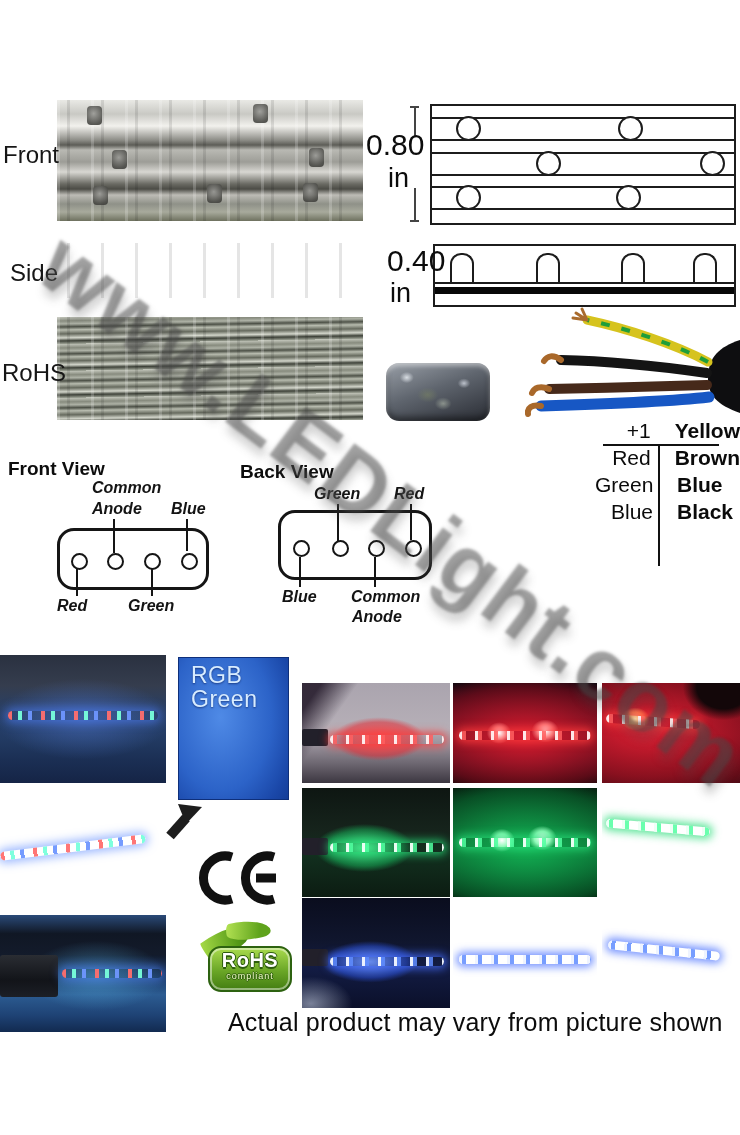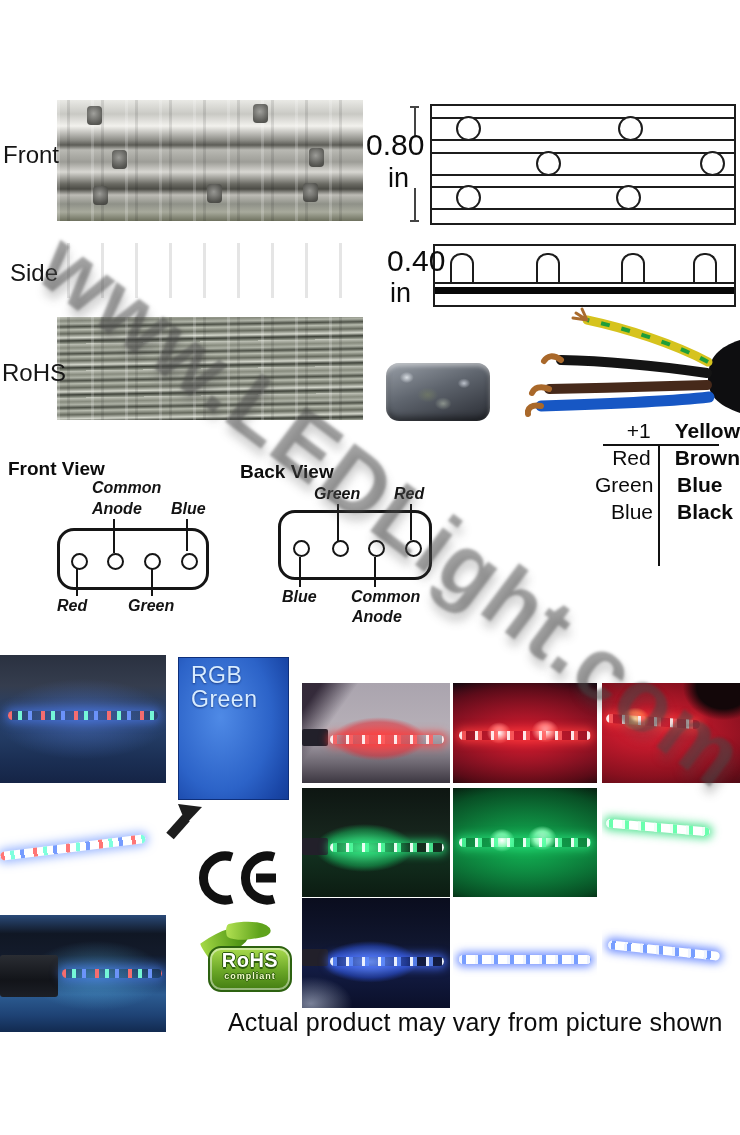--- a/index.html
+++ b/index.html
@@ -189,21 +189,21 @@
     box-shadow:inset 0 0 0 2px rgba(255,255,255,.45);
   }
   .rohs-badge .rt {
     position:absolute; left:0; right:0; top:1px; text-align:center;
     font-size:20px; font-weight:bold; color:#ffffff;
     text-shadow:-1px 0 #2d5c0e, 1px 0 #2d5c0e, 0 -1px #2d5c0e, 0 1.5px #2d5c0e;
     letter-spacing:.5px;
   }
   .rohs-badge .rs {
     position:absolute; left:0; right:0; top:23px; text-align:center;
-    font-size:9px; font-weight:bold; color:#f2fcc8; letter-spacing:1px;
+    font-size:9px; font-weight:normal; color:#f2fcc8; letter-spacing:1px;
     text-shadow:-1px 0 #2d5c0e, 1px 0 #2d5c0e, 0 -1px #2d5c0e, 0 1px #2d5c0e;
   }
 
   
   .gc { position:absolute; overflow:hidden; z-index:2; }
   .gc.c1::before {
     content:""; position:absolute; left:0; top:46%; width:26px; height:17px;
     background:#22202a; border-radius:2px; z-index:2;
   }
   

